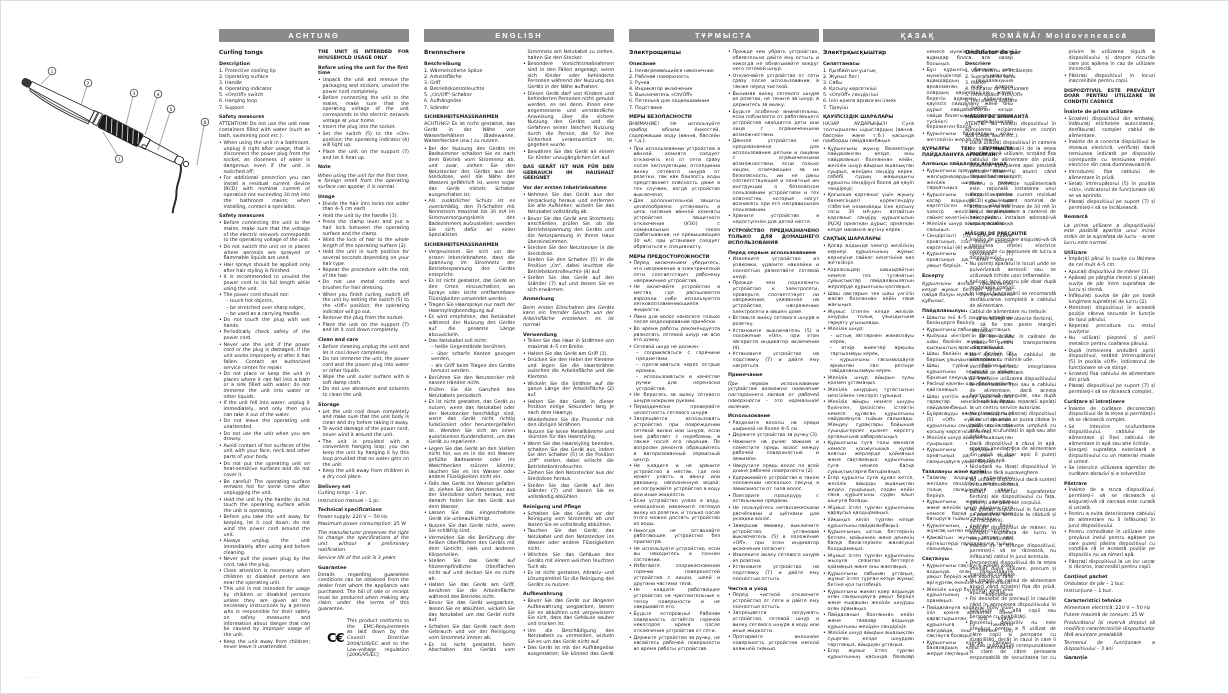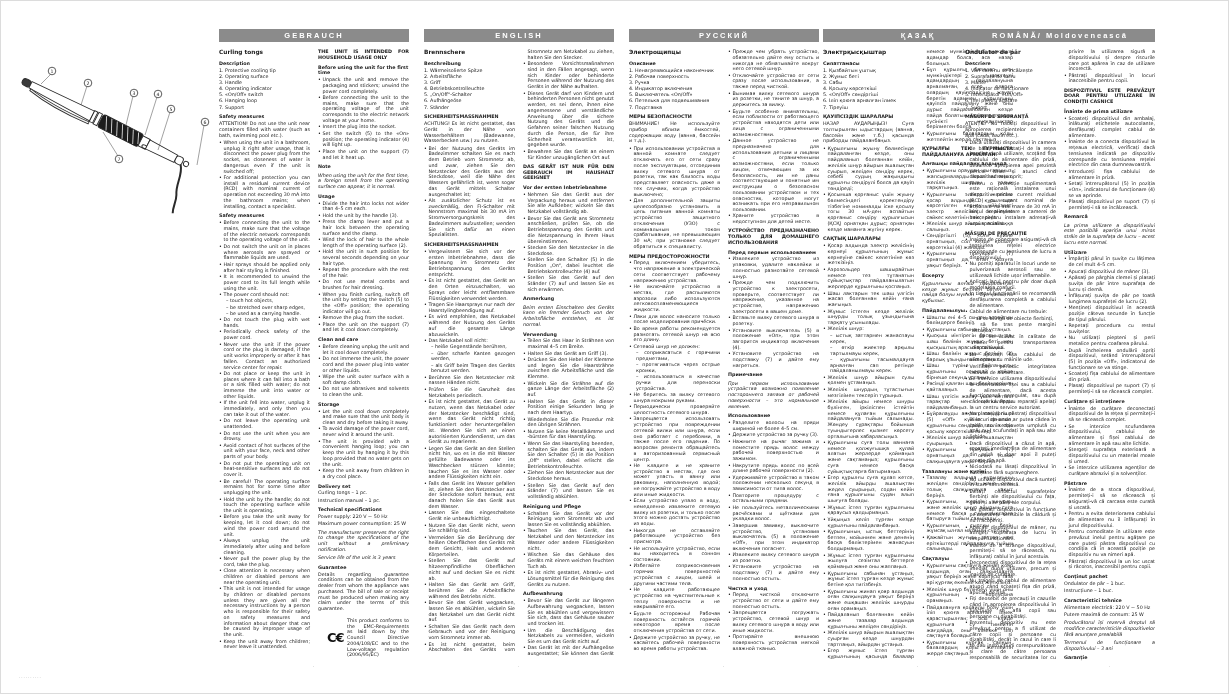--- a/index.html
+++ b/index.html
@@ -82,21 +82,21 @@
       <text x="67" y="37.7">2</text>
       <text x="113" y="47.7">3</text>
       <text x="137" y="48.7">4</text>
       <text x="150" y="63.7">5</text>
       <text x="184" y="76.7">6</text>
       <text x="98" y="113.7">7</text>
     </g>
   </svg>
 
   <div class="section" style="left:218px">
-    <div class="lang-header">GEBRAUCH</div>
+    <div class="lang-header">ACHTUNG</div>
     <div class="cols">
         <p class="t-title">Curling tongs</p>
         <p class="t-h">Description</p>
         <p class="t-n">1. Protective cooling tip</p>
         <p class="t-n">2. Operating surface</p>
         <p class="t-n">3. Handle</p>
         <p class="t-n">4. Operating indicator</p>
         <p class="t-n">5. «On/Off» switch</p>
         <p class="t-n">6. Hanging loop</p>
         <p class="t-n">7. Support</p>
@@ -242,21 +242,21 @@
         <p class="t-b">Tauchen Sie das Gerät, das Netzkabel und den Netzstecker ins Wasser oder andere Flüssigkeiten nicht.</p>
         <p class="t-b">Wischen Sie das Gehäuse des Geräts mit einem weichen feuchten Tuch ab.</p>
         <p class="t-b">Es ist nicht gestattet, Abrasiv- und Lösungsmittel für die Reinigung des Geräts zu nutzen.</p>
         <p class="t-h">Aufbewahrung</p>
         <p class="t-b">Bevor Sie das Gerät zur längeren Aufbewahrung wegpacken, lassen Sie es abkühlen und vergewissern Sie sich, dass das Gehäuse sauber und trocken ist.</p>
         <p class="t-b">Um die Beschädigung des Netzkabels zu vermeiden, wickeln Sie es um das Gerät nicht auf.</p>
         <p class="t-b">Das Gerät ist mit der Aufhängeöse ausgestattet; Sie können das Gerät daran aufbewahren, unter der Bedingung, dass kein Wasser aufs Gerät gelangt.</p>
       </div>
   </div>
   <div class="section" style="left:628px">
-    <div class="lang-header">РУССКИЙ</div>
+    <div class="lang-header">ТҰРМЫСТА</div>
     <div class="cols">
         <p class="t-title">Электрощипцы</p>
         <p class="t-h">Описание</p>
         <p class="t-n">1. Ненагревающийся наконечник</p>
         <p class="t-n">2. Рабочая поверхность</p>
         <p class="t-n">3. Ручка</p>
         <p class="t-n">4. Индикатор включения</p>
         <p class="t-n">5. Выключатель «On/Off»</p>
         <p class="t-n">6. Петелька для подвешивания</p>
         <p class="t-n">7. Подставка</p>

